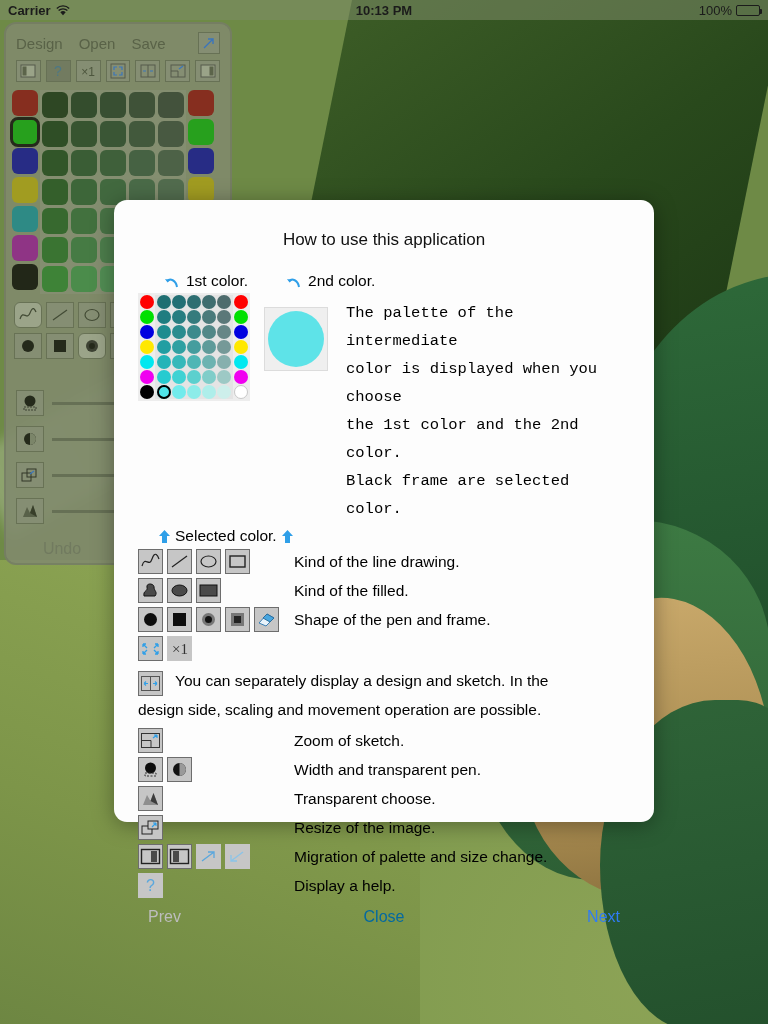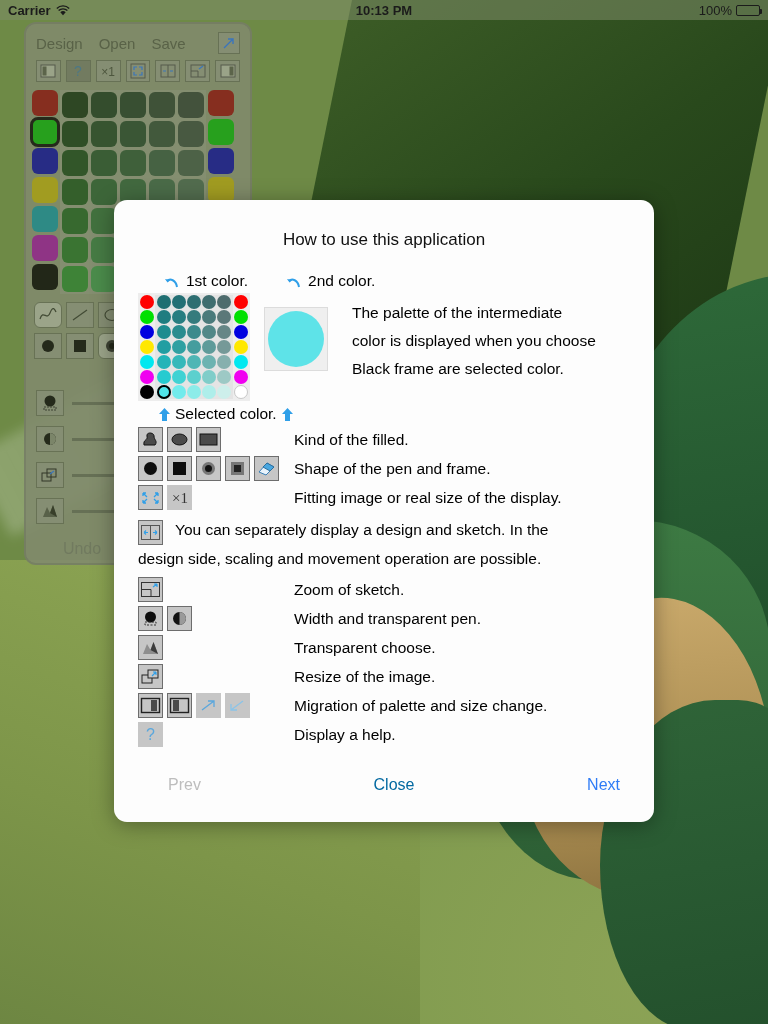--- a/index.html
+++ b/index.html
@@ -92,21 +92,20 @@
 
   
   #paint-app {
     position: absolute; left: 4px; top: 22px; z-index: 10;
     width: 228px; height: 543px;
     background: rgba(152,158,140,0.82);
     border: 2px solid rgba(90,100,70,0.5);
     border-radius: 12px;
     overflow: hidden;
     color: #4a4f42;
-    margin-left: 20px;
   }
   #paint-app .dim-veil {
     position: absolute; inset: 0; background: rgba(86,104,52,0.30); pointer-events: none; z-index: 5;
   }
   .app-menubar {
     display: flex; align-items: center; gap: 16px;
     padding: 8px 10px 4px 10px; font-size: 15px; color: #5b6150;
   }
   .app-menubar .spacer { flex: 1; }
   .tool-btn {
@@ -169,21 +168,21 @@
   .mini-mid { display: flex; gap: 1px; background: #e4e4e4; padding: 0 2px; }
   .mini-sw { width: 14px; height: 14px; border-radius: 50%; }
   .mini-sw.framed { outline: 2px solid #000; outline-offset: -2px; }
   .mini-sw.white-ring { border: 1px solid #c8c8c8; }
   .preview-wrap { margin-left: 14px; margin-top: 14px; }
   .preview-box {
     width: 64px; height: 64px; background: #efefef; border: 1px solid #dcdcdc;
     display: flex; align-items: center; justify-content: center;
   }
   .preview-circle { width: 56px; height: 56px; border-radius: 50%; }
-  .para { margin-left: 24px; line-height: 28px; padding-top: 6px; }
+  .para { margin-left: 18px; line-height: 28px; padding-top: 6px; font-family: Liberation Mono, monospace; }
 
   .sel-row { display: flex; align-items: center; gap: 4px; margin-top: 4px; padding-left: 20px; }
 
   .icon-line { display: flex; align-items: center; margin-top: 4px; }
   .icon-group { display: flex; gap: 4px; }
   .icon-line .desc { margin-left: 10px; }
   .desc-col { width: 146px; flex: none; }
 
   .ibtn {
     width: 25px; height: 25px; background: #c6c6c6; border: 1px solid #6d6d6d;
@@ -193,21 +192,21 @@
   .ibtn.plain { border: none; background: #c6c6c6; }
 
   .wide-line { margin-top: 6px; line-height: 28px; }
   .wide-line .inline-icon { vertical-align: -6px; margin-right: 8px; }
 
   .dlg-footer {
     display: flex; align-items: center; justify-content: space-between;
     padding: 10px 34px 28px 34px;
     font-size: 16px;
   }
-  .btn-prev { color: #bdbdbd; margin-left: 20px; }
+  .btn-prev { color: #bdbdbd; }
   .btn-link { color: #2f7cf6; }
 
   svg { display: block; }
 </style>
 </head>
 <body>
 
 <div id="bg-art">
   <div class="bg-base"></div>
   <div class="bg-blob blob-a"></div>
@@ -565,38 +564,64 @@
 
       <div class="preview-wrap">
         <div class="preview-box">
           <div class="preview-circle" style="background: rgb(94, 227, 232);"></div>
         </div>
       </div>
 
       <div class="para">
         <div>The palette of the intermediate</div>
         <div>color is displayed when you choose</div>
+        <div>the 1st color and the 2nd color.</div>
         <div>Black frame are selected color.</div>
       </div>
     </div>
 
     <div class="sel-row">
       <span>
         <svg width="13" height="15" viewBox="0 0 13 15">
             <path d="M6.5 1 L12 7 H9 V14 H4 V7 H1 Z" fill="#2f9fe8"></path>
           </svg>
       </span>
       <span>Selected color.</span>
       <span>
         <svg width="13" height="15" viewBox="0 0 13 15">
             <path d="M6.5 1 L12 7 H9 V14 H4 V7 H1 Z" fill="#2f9fe8"></path>
           </svg>
       </span>
     </div>
 
+    <div class="icon-line">
+      <div class="icon-group desc-col">
+        <span class="ibtn">
+          <svg width="21" height="17" viewBox="0 0 21 17">
+              <path d="M2 13 C5 2, 9 15, 12 6 S18 3, 19 6" stroke="#222" fill="none" stroke-width="1.2"></path>
+            </svg>
+        </span>
+        <span class="ibtn">
+          <svg width="21" height="17" viewBox="0 0 21 17">
+              <line x1="3" y1="14" x2="18" y2="3" stroke="#222" stroke-width="1.2"></line>
+            </svg>
+        </span>
+        <span class="ibtn">
+          <svg width="21" height="17" viewBox="0 0 21 17">
+              <ellipse cx="10.5" cy="8.5" rx="7.5" ry="5.5" stroke="#222" fill="none" stroke-width="1.2"></ellipse>
+            </svg>
+        </span>
+        <span class="ibtn">
+          <svg width="21" height="17" viewBox="0 0 21 17">
+              <rect x="3" y="3" width="15" height="11" stroke="#222" fill="#c6c6c6" stroke-width="1.4"></rect>
+            </svg>
+        </span>
+      </div>
+      <span class="desc">Kind of the line drawing.</span>
+    </div>
 
     <div class="icon-line">
       <div class="icon-group desc-col">
         <span class="ibtn">
           <svg width="21" height="17" viewBox="0 0 21 17">
               <path d="M4 14 C3 8, 8 10, 7 5 C6 1, 14 1, 14 5 C14 9, 18 10, 15 14 Z" fill="#4a4a4a" stroke="#111"></path>
             </svg>
         </span>
         <span class="ibtn">
           <svg width="21" height="17" viewBox="0 0 21 17">
@@ -652,21 +677,20 @@
           <svg width="21" height="17" viewBox="0 0 21 17">
               <path d="M7 8 L3 4 M3 4 v3 M3 4 h3 M14 8 l4-4 M18 4 v3 M18 4 h-3 M7 10 l-4 4 M3 14 v-3 M3 14 h3 M14 10 l4 4 M18 14 v-3 M18 14 h-3" stroke="#2f9fe8" stroke-width="1.3" fill="none"></path>
             </svg>
         </span>
         <span class="ibtn plain">
           <svg width="24" height="17" viewBox="0 0 24 17">
               <text x="12" y="14" text-anchor="middle" font-size="15" fill="#333" font-family="Liberation Serif">×1</text>
             </svg>
         </span>
       </div>
-      <span class="desc">Fitting image or real size of the display.</span>
     </div>
 
     <div class="wide-line">
       <span class="ibtn inline-icon" style="display:inline-flex">
         <svg width="21" height="17" viewBox="0 0 21 17">
             <rect x="1.5" y="1.5" width="18" height="14" fill="#c6c6c6" stroke="#555"></rect>
             <line x1="10.5" y1="1.5" x2="10.5" y2="15.5" stroke="#555"></line>
             <path d="M8 8.5 H4 M4 8.5 l2-2 M4 8.5 l2 2 M13 8.5 h4 M17 8.5 l-2-2 M17 8.5 l-2 2" stroke="#2f9fe8" stroke-width="1.1" fill="none"></path>
           </svg>
       </span>

